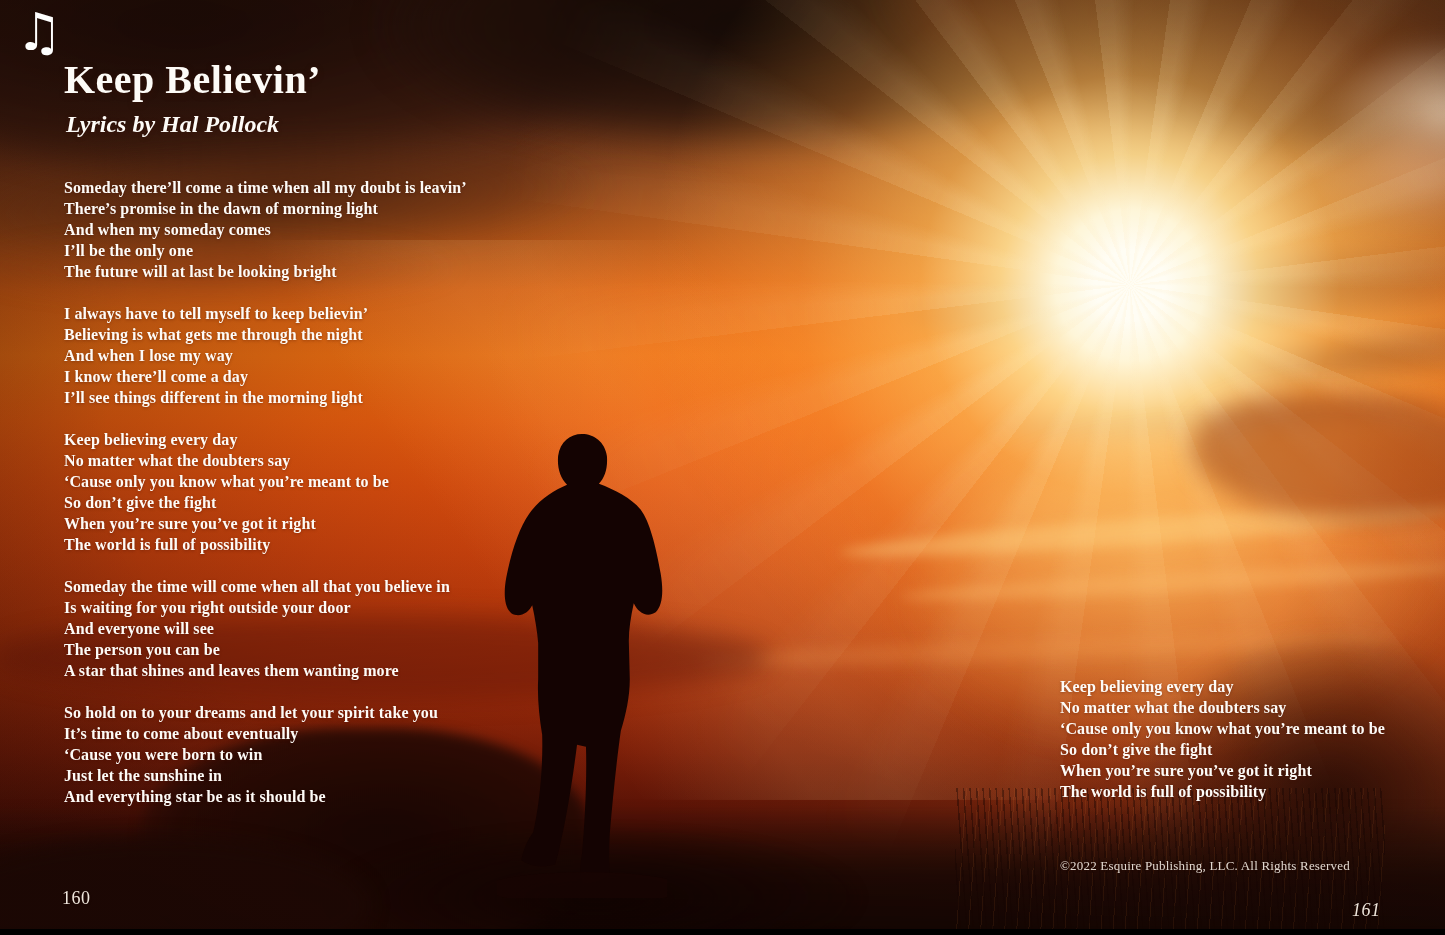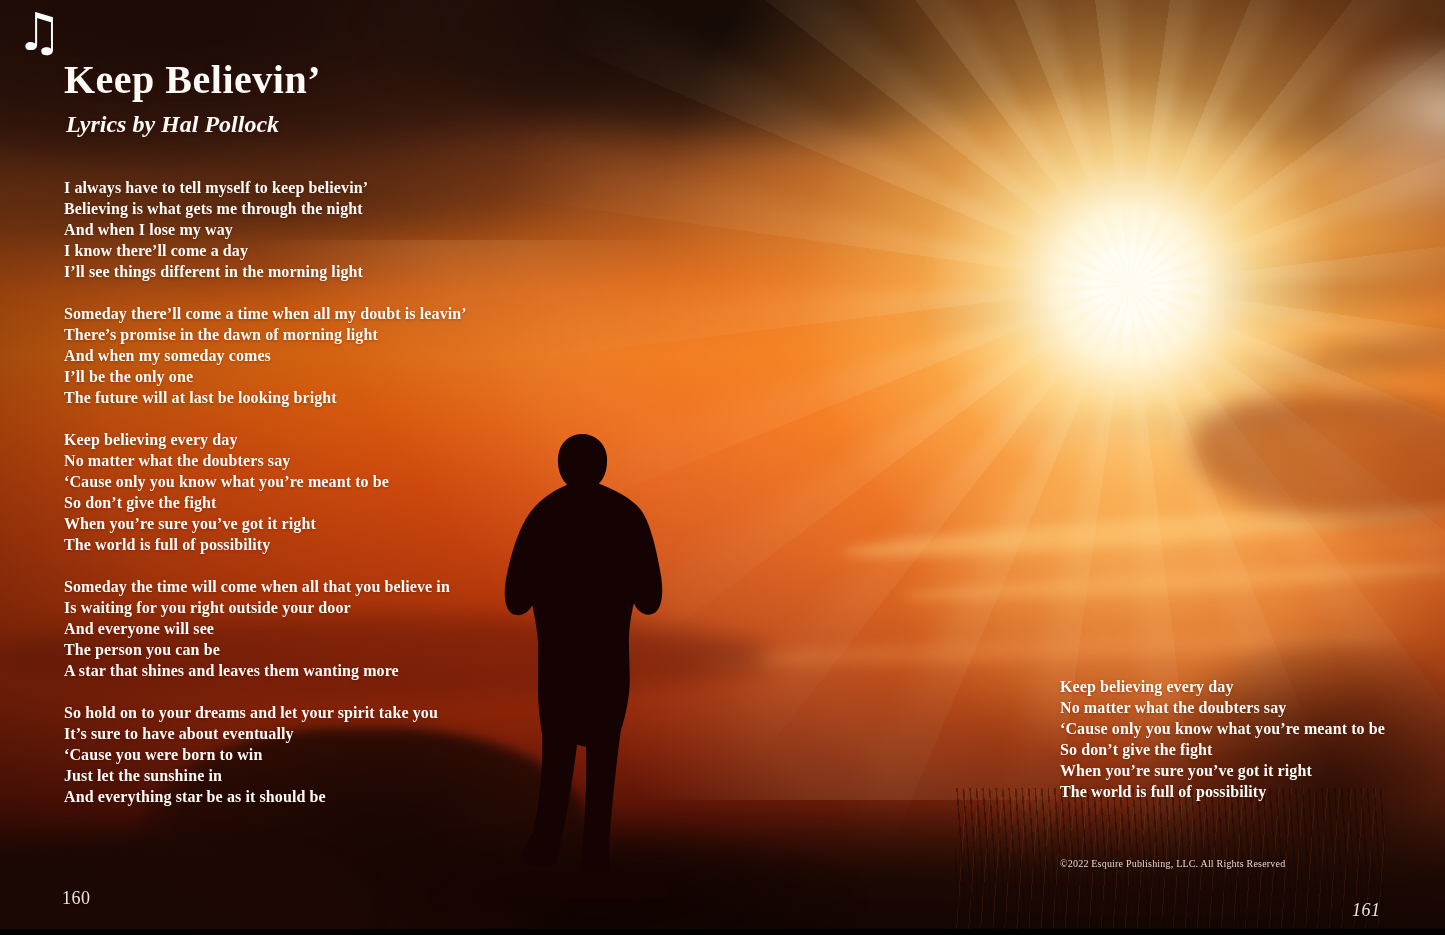--- a/index.html
+++ b/index.html
@@ -86,21 +86,21 @@
     font-size:40px;font-weight:bold;letter-spacing:.5px;
     text-shadow:0 2px 6px rgba(60,15,0,.45);}
   .credit{position:absolute;left:66px;top:111px;color:#fdfbf7;
     font-size:24px;font-weight:bold;font-style:italic;text-shadow:0 1px 4px rgba(60,15,0,.4);}
   .lyrics-left{position:absolute;left:64px;top:177px;width:480px;}
   .lyrics-right{position:absolute;left:1060px;top:676px;width:370px;}
   .stanza{margin:0 0 21px 0;}
   .lyric-line{color:#fdfbf7;font-size:16px;font-weight:bold;line-height:21px;
     letter-spacing:.1px;white-space:nowrap;text-shadow:0 1px 3px rgba(60,10,0,.35);}
   .copyright{position:absolute;left:1060px;top:858px;color:rgba(252,245,236,.88);
-    font-size:10px;letter-spacing:.2px;white-space:nowrap;text-shadow:0 1px 2px rgba(40,8,0,.4);}
+    font-size:13px;letter-spacing:.2px;white-space:nowrap;text-shadow:0 1px 2px rgba(40,8,0,.4);}
   .pagenum{position:absolute;color:#efe7dd;font-size:18px;letter-spacing:.5px;
     text-shadow:0 1px 2px rgba(30,6,0,.5);}
   .pagenum.pl{left:62px;top:888px;}
   .pagenum.pr{left:1352px;top:900px;font-style:italic;}
 </style>
 </head>
 <body>
 
 <div class="spread">
 
@@ -151,51 +151,51 @@
 
     <div class="layer vig"></div>
   </div>
 
   <div class="music-icon">♫</div>
   <h1 class="title">Keep Believin’</h1>
   <div class="credit">Lyrics by Hal Pollock</div>
 
   <main class="lyrics-left">
     <div class="stanza">
+        <div class="lyric-line">Someday there’ll come a time when all my doubt is leavin’</div>
+        <div class="lyric-line">There’s promise in the dawn of morning light</div>
+        <div class="lyric-line">And when my someday comes</div>
+        <div class="lyric-line">I’ll be the only one</div>
+        <div class="lyric-line">The future will at last be looking bright</div>
+      </div>
+    <div class="stanza">
         <div class="lyric-line">I always have to tell myself to keep believin’</div>
         <div class="lyric-line">Believing is what gets me through the night</div>
         <div class="lyric-line">And when I lose my way</div>
         <div class="lyric-line">I know there’ll come a day</div>
         <div class="lyric-line">I’ll see things different in the morning light</div>
-      </div>
-    <div class="stanza">
-        <div class="lyric-line">Someday there’ll come a time when all my doubt is leavin’</div>
-        <div class="lyric-line">There’s promise in the dawn of morning light</div>
-        <div class="lyric-line">And when my someday comes</div>
-        <div class="lyric-line">I’ll be the only one</div>
-        <div class="lyric-line">The future will at last be looking bright</div>
       </div>
     <div class="stanza">
         <div class="lyric-line">Keep believing every day</div>
         <div class="lyric-line">No matter what the doubters say</div>
         <div class="lyric-line">‘Cause only you know what you’re meant to be</div>
         <div class="lyric-line">So don’t give the fight</div>
         <div class="lyric-line">When you’re sure you’ve got it right</div>
         <div class="lyric-line">The world is full of possibility</div>
       </div>
     <div class="stanza">
         <div class="lyric-line">Someday the time will come when all that you believe in</div>
         <div class="lyric-line">Is waiting for you right outside your door</div>
         <div class="lyric-line">And everyone will see</div>
         <div class="lyric-line">The person you can be</div>
         <div class="lyric-line">A star that shines and leaves them wanting more</div>
       </div>
     <div class="stanza">
         <div class="lyric-line">So hold on to your dreams and let your spirit take you</div>
-        <div class="lyric-line">It’s sure to have about eventually</div>
+        <div class="lyric-line">It’s time to come about eventually</div>
         <div class="lyric-line">‘Cause you were born to win</div>
         <div class="lyric-line">Just let the sunshine in</div>
         <div class="lyric-line">And everything star be as it should be</div>
       </div>
   </main>
 
   <aside class="lyrics-right">
     <div class="stanza">
         <div class="lyric-line">Keep believing every day</div>
         <div class="lyric-line">No matter what the doubters say</div>

